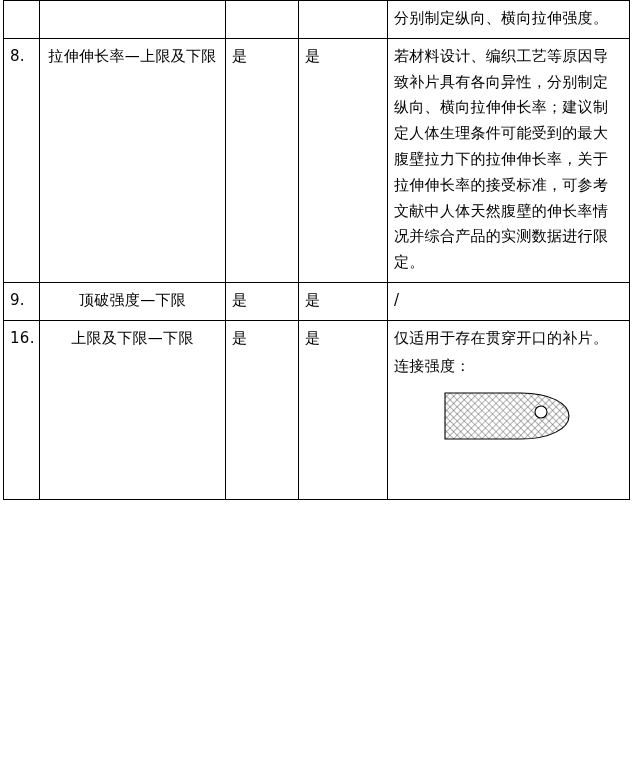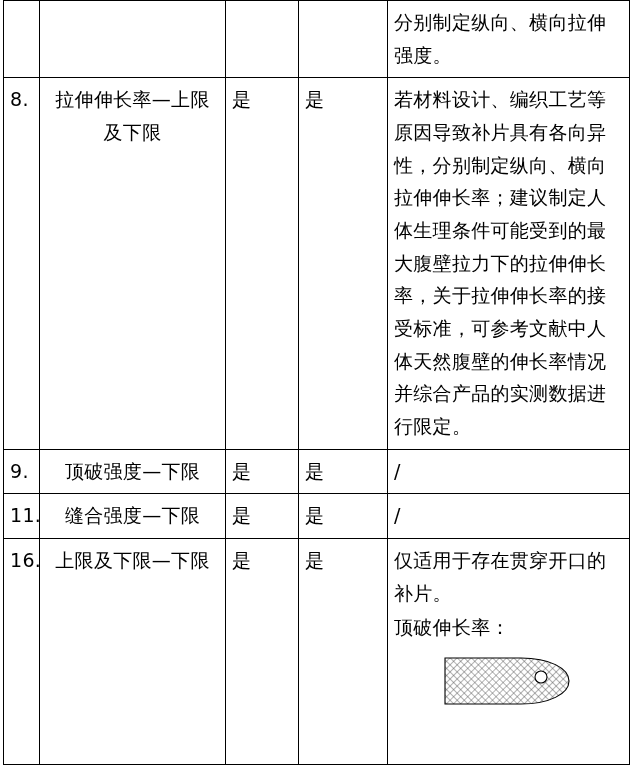--- a/index.html
+++ b/index.html
@@ -24,21 +24,21 @@
     border-collapse: collapse;
     width: 626px;
     margin-left: 3px;
     margin-top: 0px;
     table-layout: fixed;
   }
   table.spec-table td {
     border: 1px solid #000000;
     vertical-align: top;
     padding: 5px 6px 6px 6px;
-    font-size: 19px;
+    font-size: 15px;
     line-height: 1.72;
     letter-spacing: 0.3px;
   }
   col.c-num   { width: 36px; }
   col.c-item  { width: 186px; }
   col.c-a     { width: 73px; }
   col.c-b     { width: 89px; }
   col.c-note  { width: 242px; }
 
   td.num  { text-align: left; padding-left: 6px; }
@@ -94,37 +94,30 @@
 
       <tr>
         <td class="num">9.</td>
         <td class="item">顶破强度—下限</td>
         <td class="mark">是</td>
         <td class="mark">是</td>
         <td class="note">/</td>
       </tr>
 
 
-      <tr>
-        <td class="num">11.</td>
-        <td class="item">缝合强度—下限</td>
-        <td class="mark">是</td>
-        <td class="mark">是</td>
-        <td class="note">/</td>
-      </tr>
 
 
       <tr>
         <td class="num">16.</td>
         <td class="item">上限及下限—下限</td>
         <td class="mark">是</td>
         <td class="mark">是</td>
         <td class="note">
           <div>仅适用于存在贯穿开口的补片。</div>
-          <div class="figure-caption">顶破伸长率：</div>
+          <div class="figure-caption">连接强度：</div>
           <div class="patch-figure">
             <svg class="patch-svg" width="132" height="62" viewBox="0 0 132 62" xmlns="http://www.w3.org/2000/svg">
               <defs>
                 <pattern id="meshpat" width="5" height="5" patternUnits="userSpaceOnUse" patternTransform="rotate(45)">
                   <rect width="5" height="5" fill="#ffffff"></rect>
                   <path d="M0 0 H5 M0 0 V5" stroke="#555555" stroke-width="0.9"></path>
                 </pattern>
                 <clipPath id="patchclip">
                   <path d="M2,8 H78 C106,8 126,18 126,31 C126,44 106,54 78,54 H2 Z"></path>
                 </clipPath>

